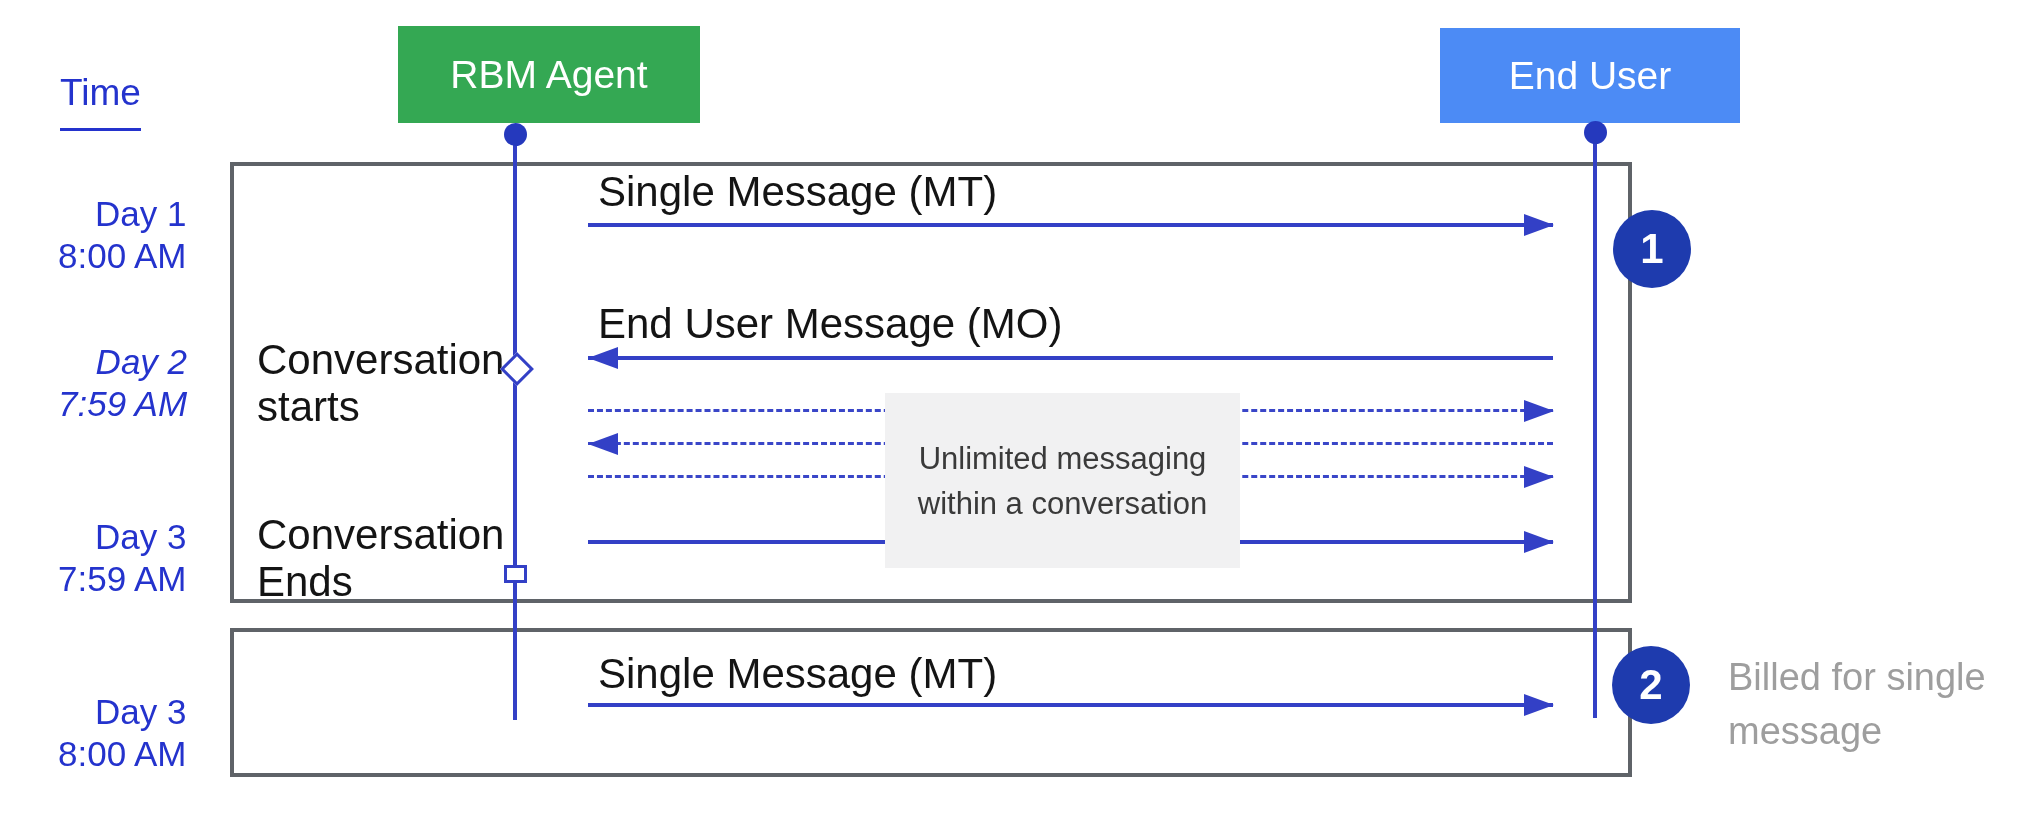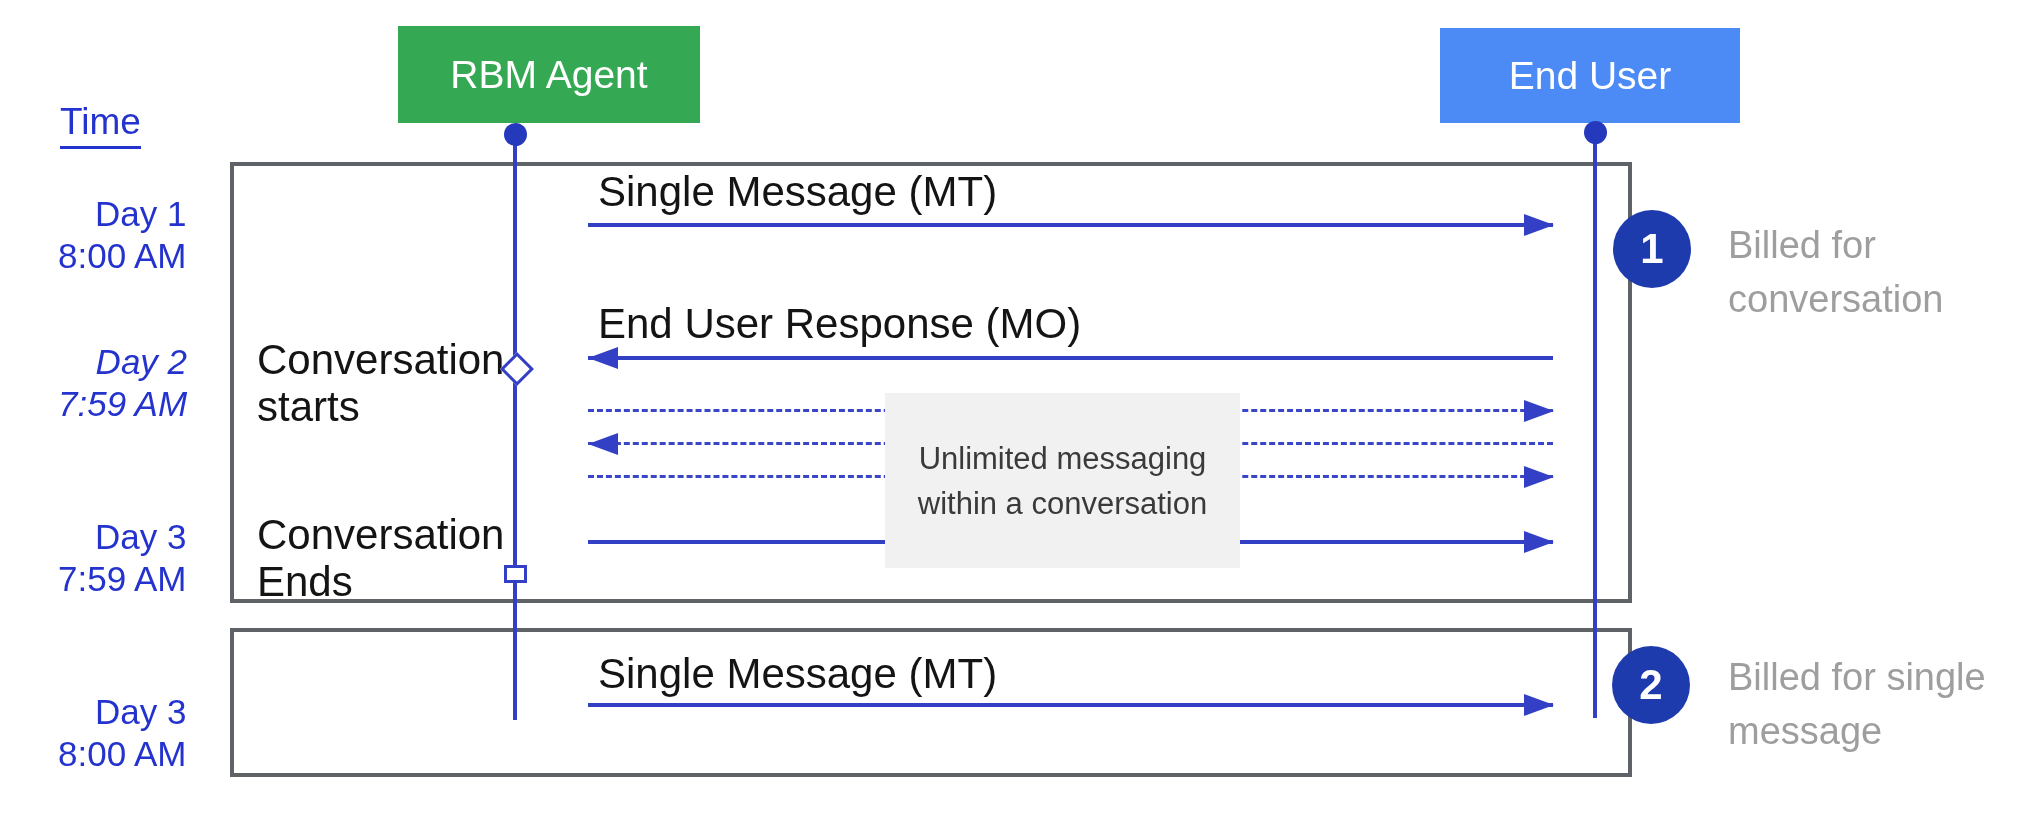--- a/index.html
+++ b/index.html
@@ -5,21 +5,21 @@
   html,body { margin:0; padding:0; background:#ffffff; }
   .canvas {
     position:relative; width:2023px; height:833px; background:#ffffff;
     font-family:"Liberation Sans", sans-serif; overflow:hidden;
   }
   .preline { white-space:pre-line; }
 
   
   #time-label {
     position:absolute; left:60px; top:72px; font-size:37px; color:#2433cd;
-    border-bottom:3px solid #2433cd; padding-bottom:3px; display:inline-block;margin-top:29px;
+    border-bottom:3px solid #2433cd; padding-bottom:14px; display:inline-block;
   }
 
   
   .participant {
     position:absolute; display:flex; align-items:center; justify-content:center;
     color:#ffffff; font-size:39px; z-index:3;
   }
   #participant-rbm  { left:398px;  top:26px; width:302px; height:97px; background:#34a853; }
   #participant-end  { left:1440px; top:28px; width:300px; height:95px; background:#4c8bf5; }
 
@@ -143,21 +143,21 @@
 
   <div class="mlabel preline" id="mlabel-starts">Conversation
 starts</div>
   <div class="mlabel preline" id="mlabel-ends">Conversation
 Ends</div>
 
   <div id="diamond-marker"></div>
   <div id="square-marker"></div>
 
   <div class="msglabel" id="msglabel-mt1">Single Message (MT)</div>
-  <div class="msglabel" id="msglabel-mo">End User Response (MO)</div>
+  <div class="msglabel" id="msglabel-mo">End User Message (MO)</div>
   <div class="msglabel" id="msglabel-mt2">Single Message (MT)</div>
 
   <div class="mline solid" id="line-mt1"></div>
   <div class="mline solid" id="line-mo"></div>
   <div class="mline dashed" id="line-dash1"></div>
   <div class="mline dashed" id="line-dash2"></div>
   <div class="mline dashed" id="line-dash3"></div>
   <div class="mline solid" id="line-day3"></div>
   <div class="mline solid" id="line-mt2"></div>
 
@@ -174,18 +174,16 @@
 within a conversation</span>
   </div>
 
   <div class="badge" id="badge-1">
     <span>1</span>
   </div>
   <div class="badge" id="badge-2">
     <span>2</span>
   </div>
 
-  <div class="annot preline" id="annot-1">Billed for
-conversation</div>
   <div class="annot preline" id="annot-2">Billed for single
 message</div>
 
 </div>
 
 </body></html>

